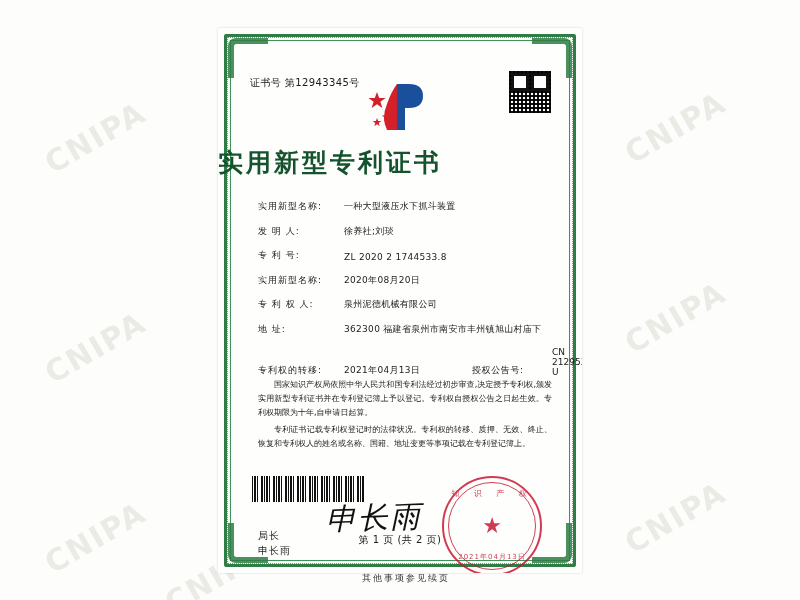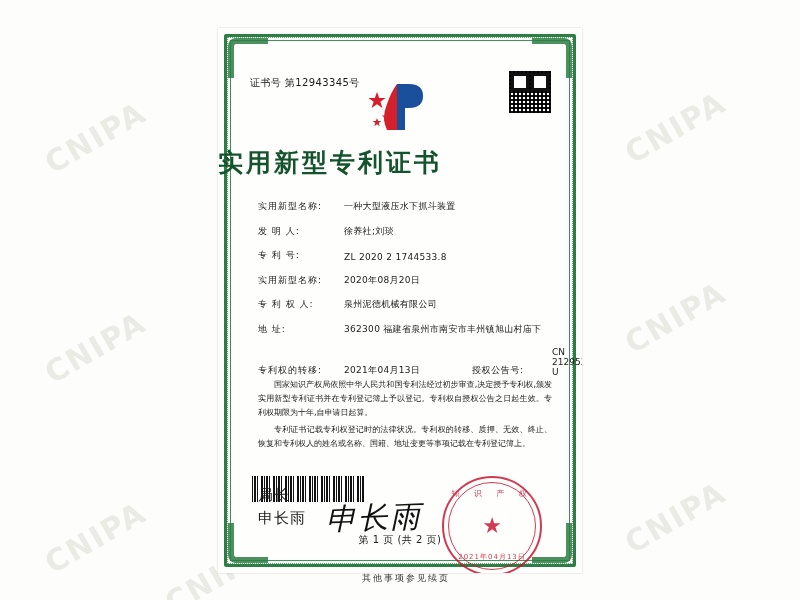--- a/index.html
+++ b/index.html
@@ -194,22 +194,22 @@
     height: 26px;
     background:
       repeating-linear-gradient(90deg,
         #111 0 1px, #fff 1px 2px, #111 2px 4px, #fff 4px 5px,
         #111 5px 6px, #fff 6px 9px, #111 9px 11px, #fff 11px 12px);
   }
 
   .signature-block {
     position: absolute;
     left: 40px;
-    top: 456px;
-    font-size: 15px;
+    top: 500px;
+    font-size: 10px;
     color: #1b1b1b;
     letter-spacing: 1px;
     line-height: 1.5;
   }
 
   .handwriting {
     position: absolute;
     left: 108px;
     top: 470px;
     font-family: "DejaVu Serif", "Liberation Serif", serif;

